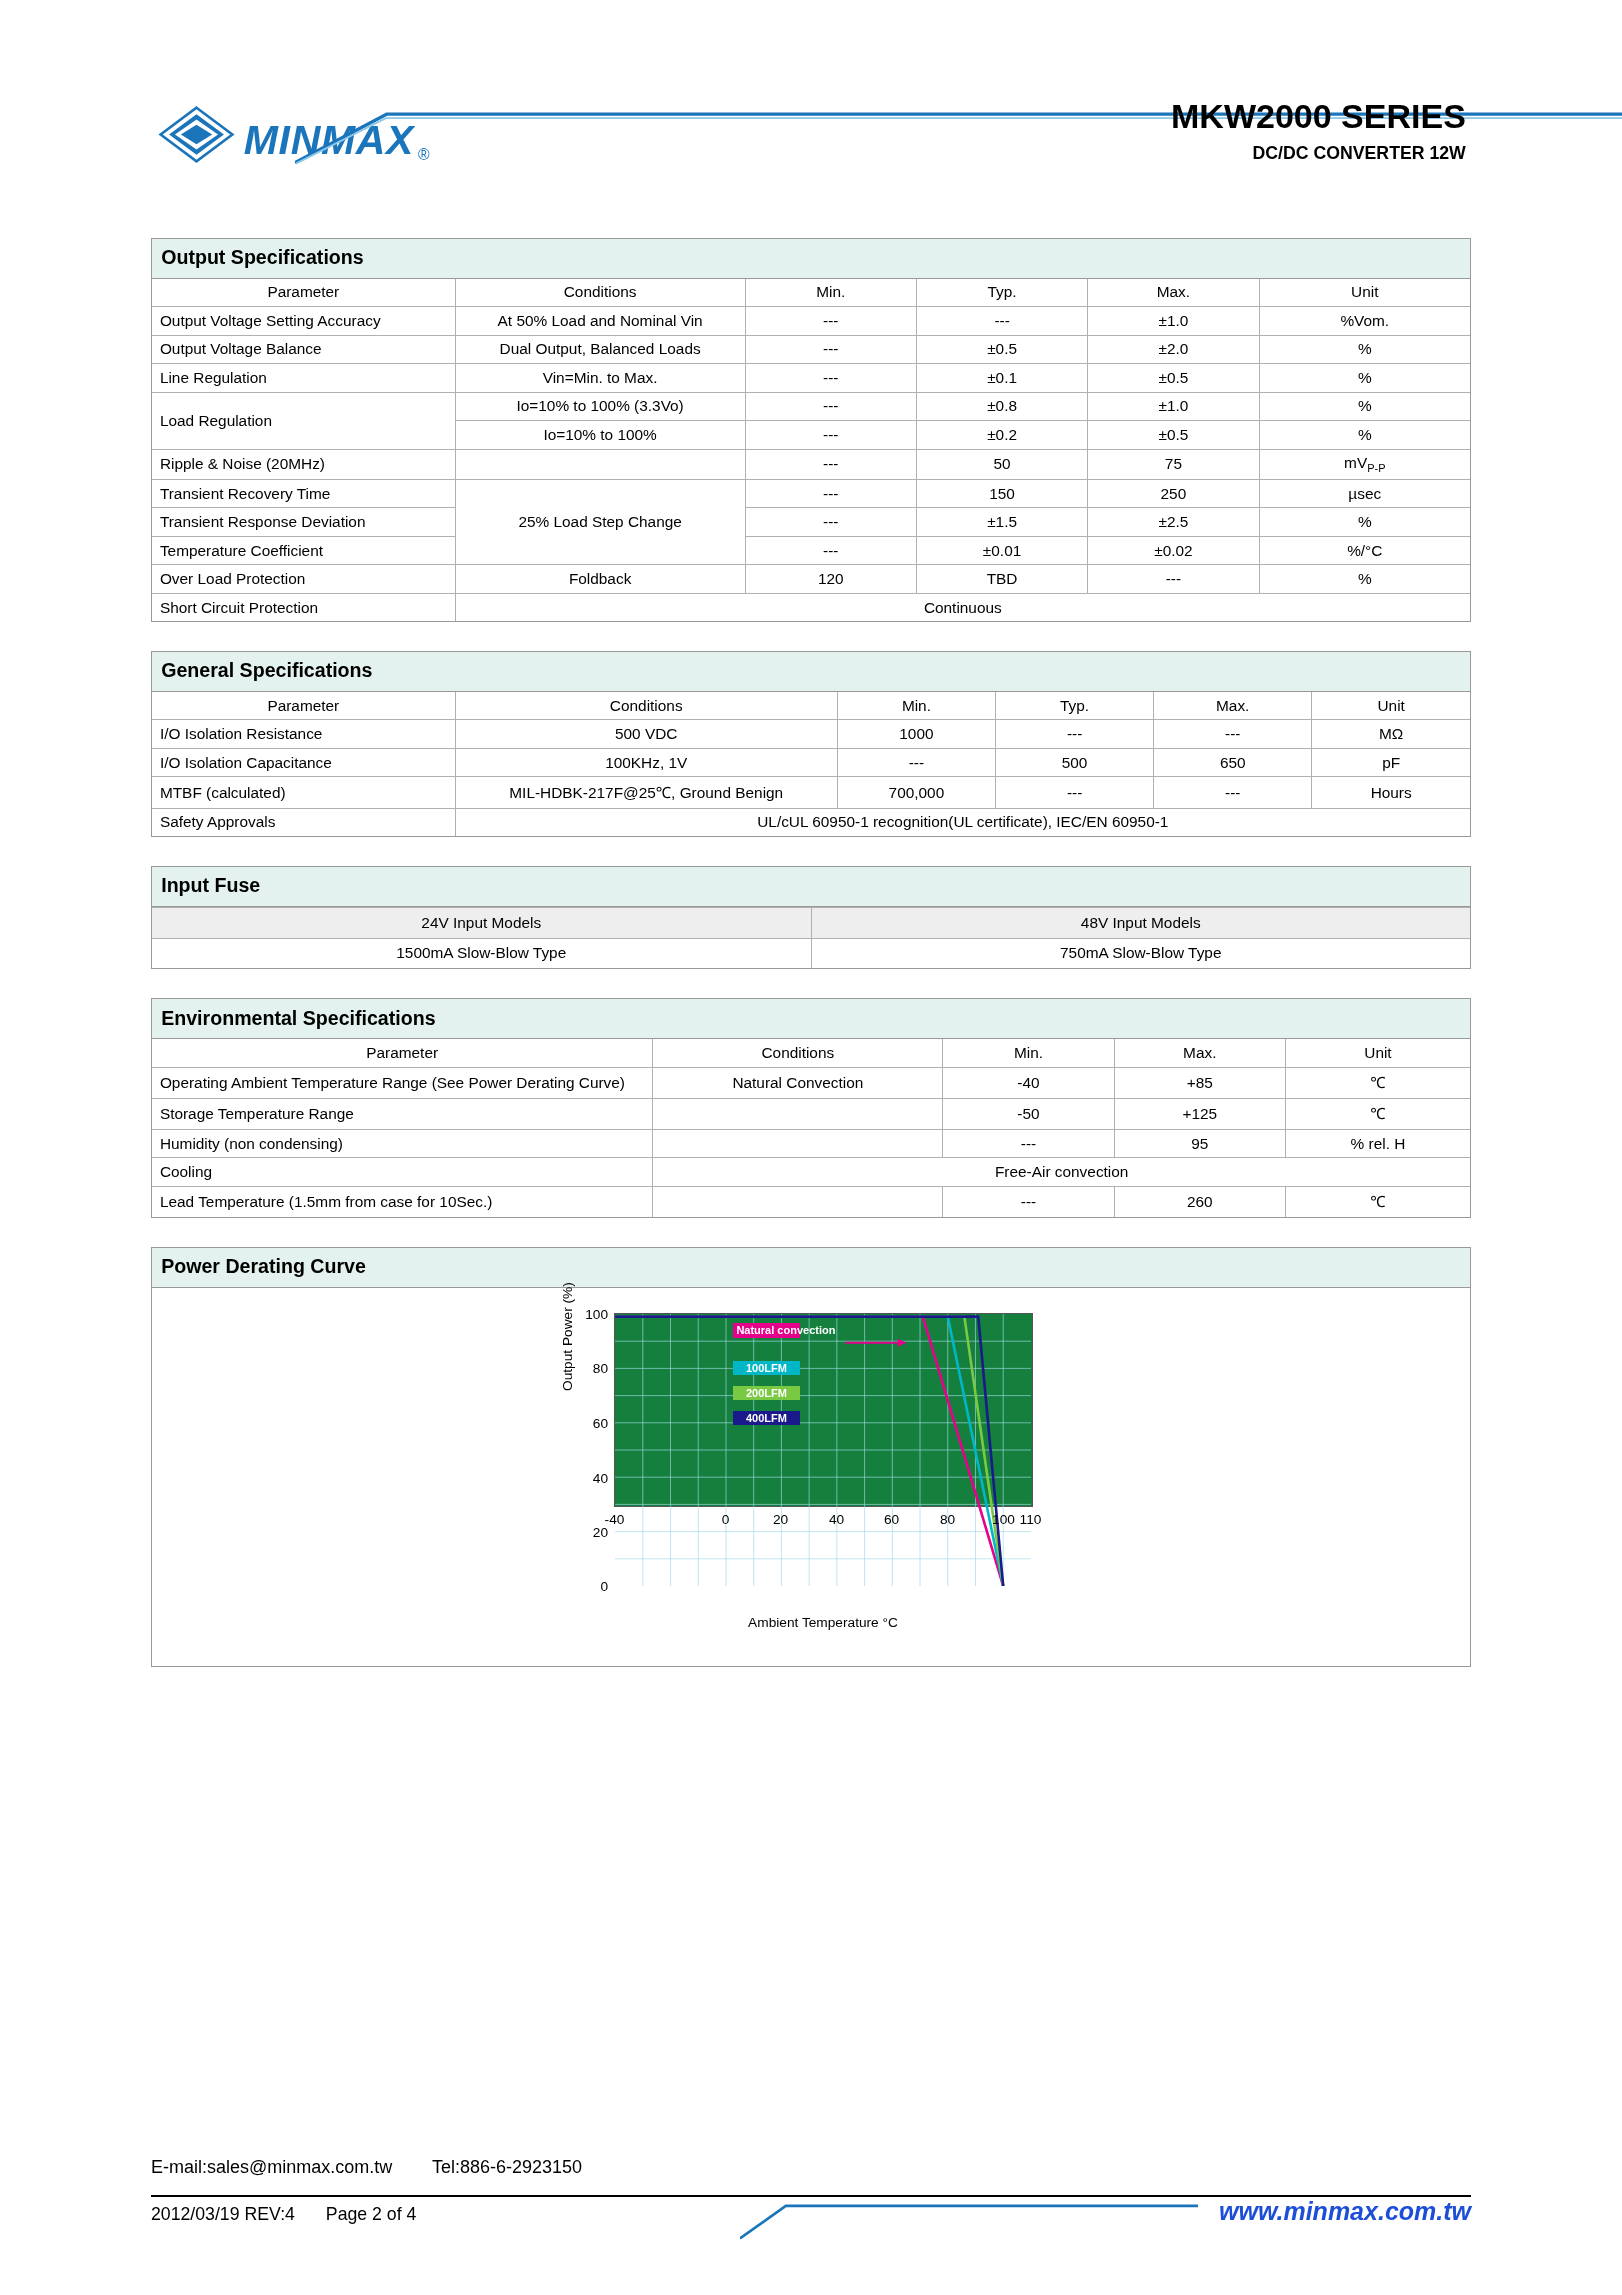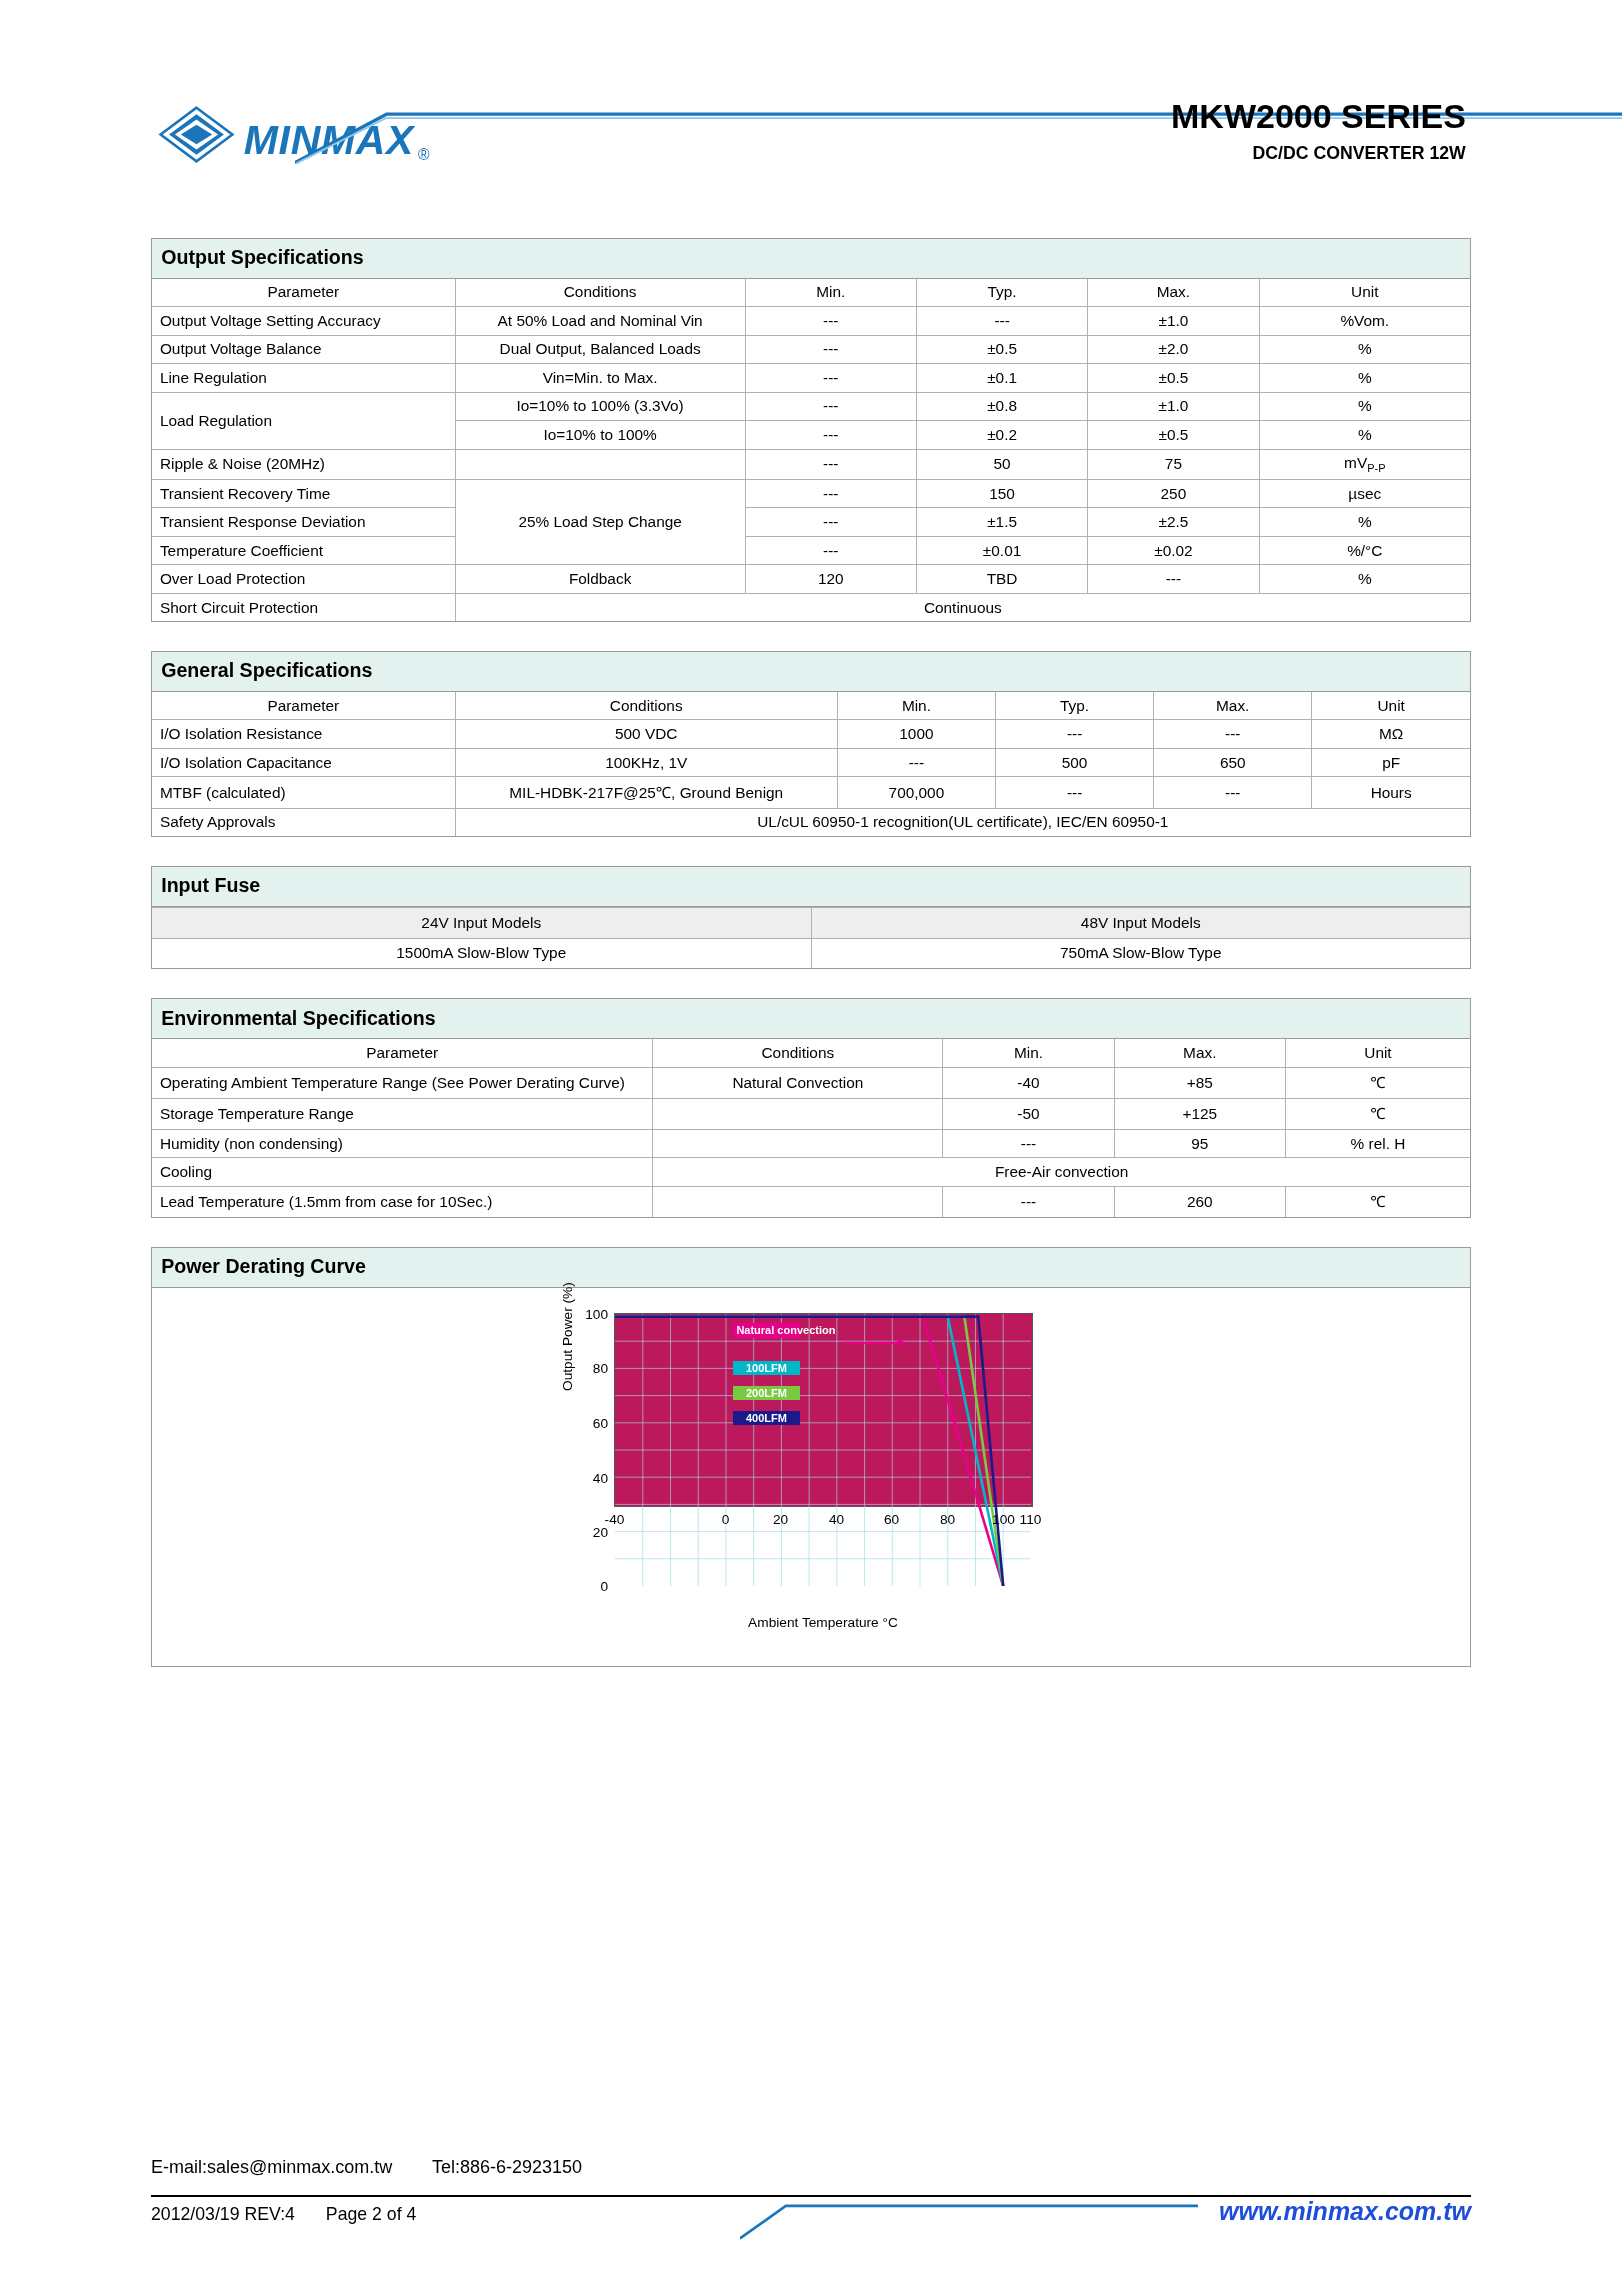--- a/index.html
+++ b/index.html
@@ -160,21 +160,21 @@
     white-space: nowrap;
   }
   .plot {
     position: absolute;
     left: 51px;
     top: 6.5px;
     width: 419px;
     height: 194px;
     border: 1.3px solid #555;
     box-sizing: border-box;
-    background: #be185d;
+    background: #15803d;
   }
   .plot svg { position:absolute; left:0; top:0; }
   .ytick {
     position: absolute;
     right: 100%;
     margin-right: 6.5px;
     font-size: 13.7px;
     transform: translateY(-50%);
     white-space: nowrap;
   }

